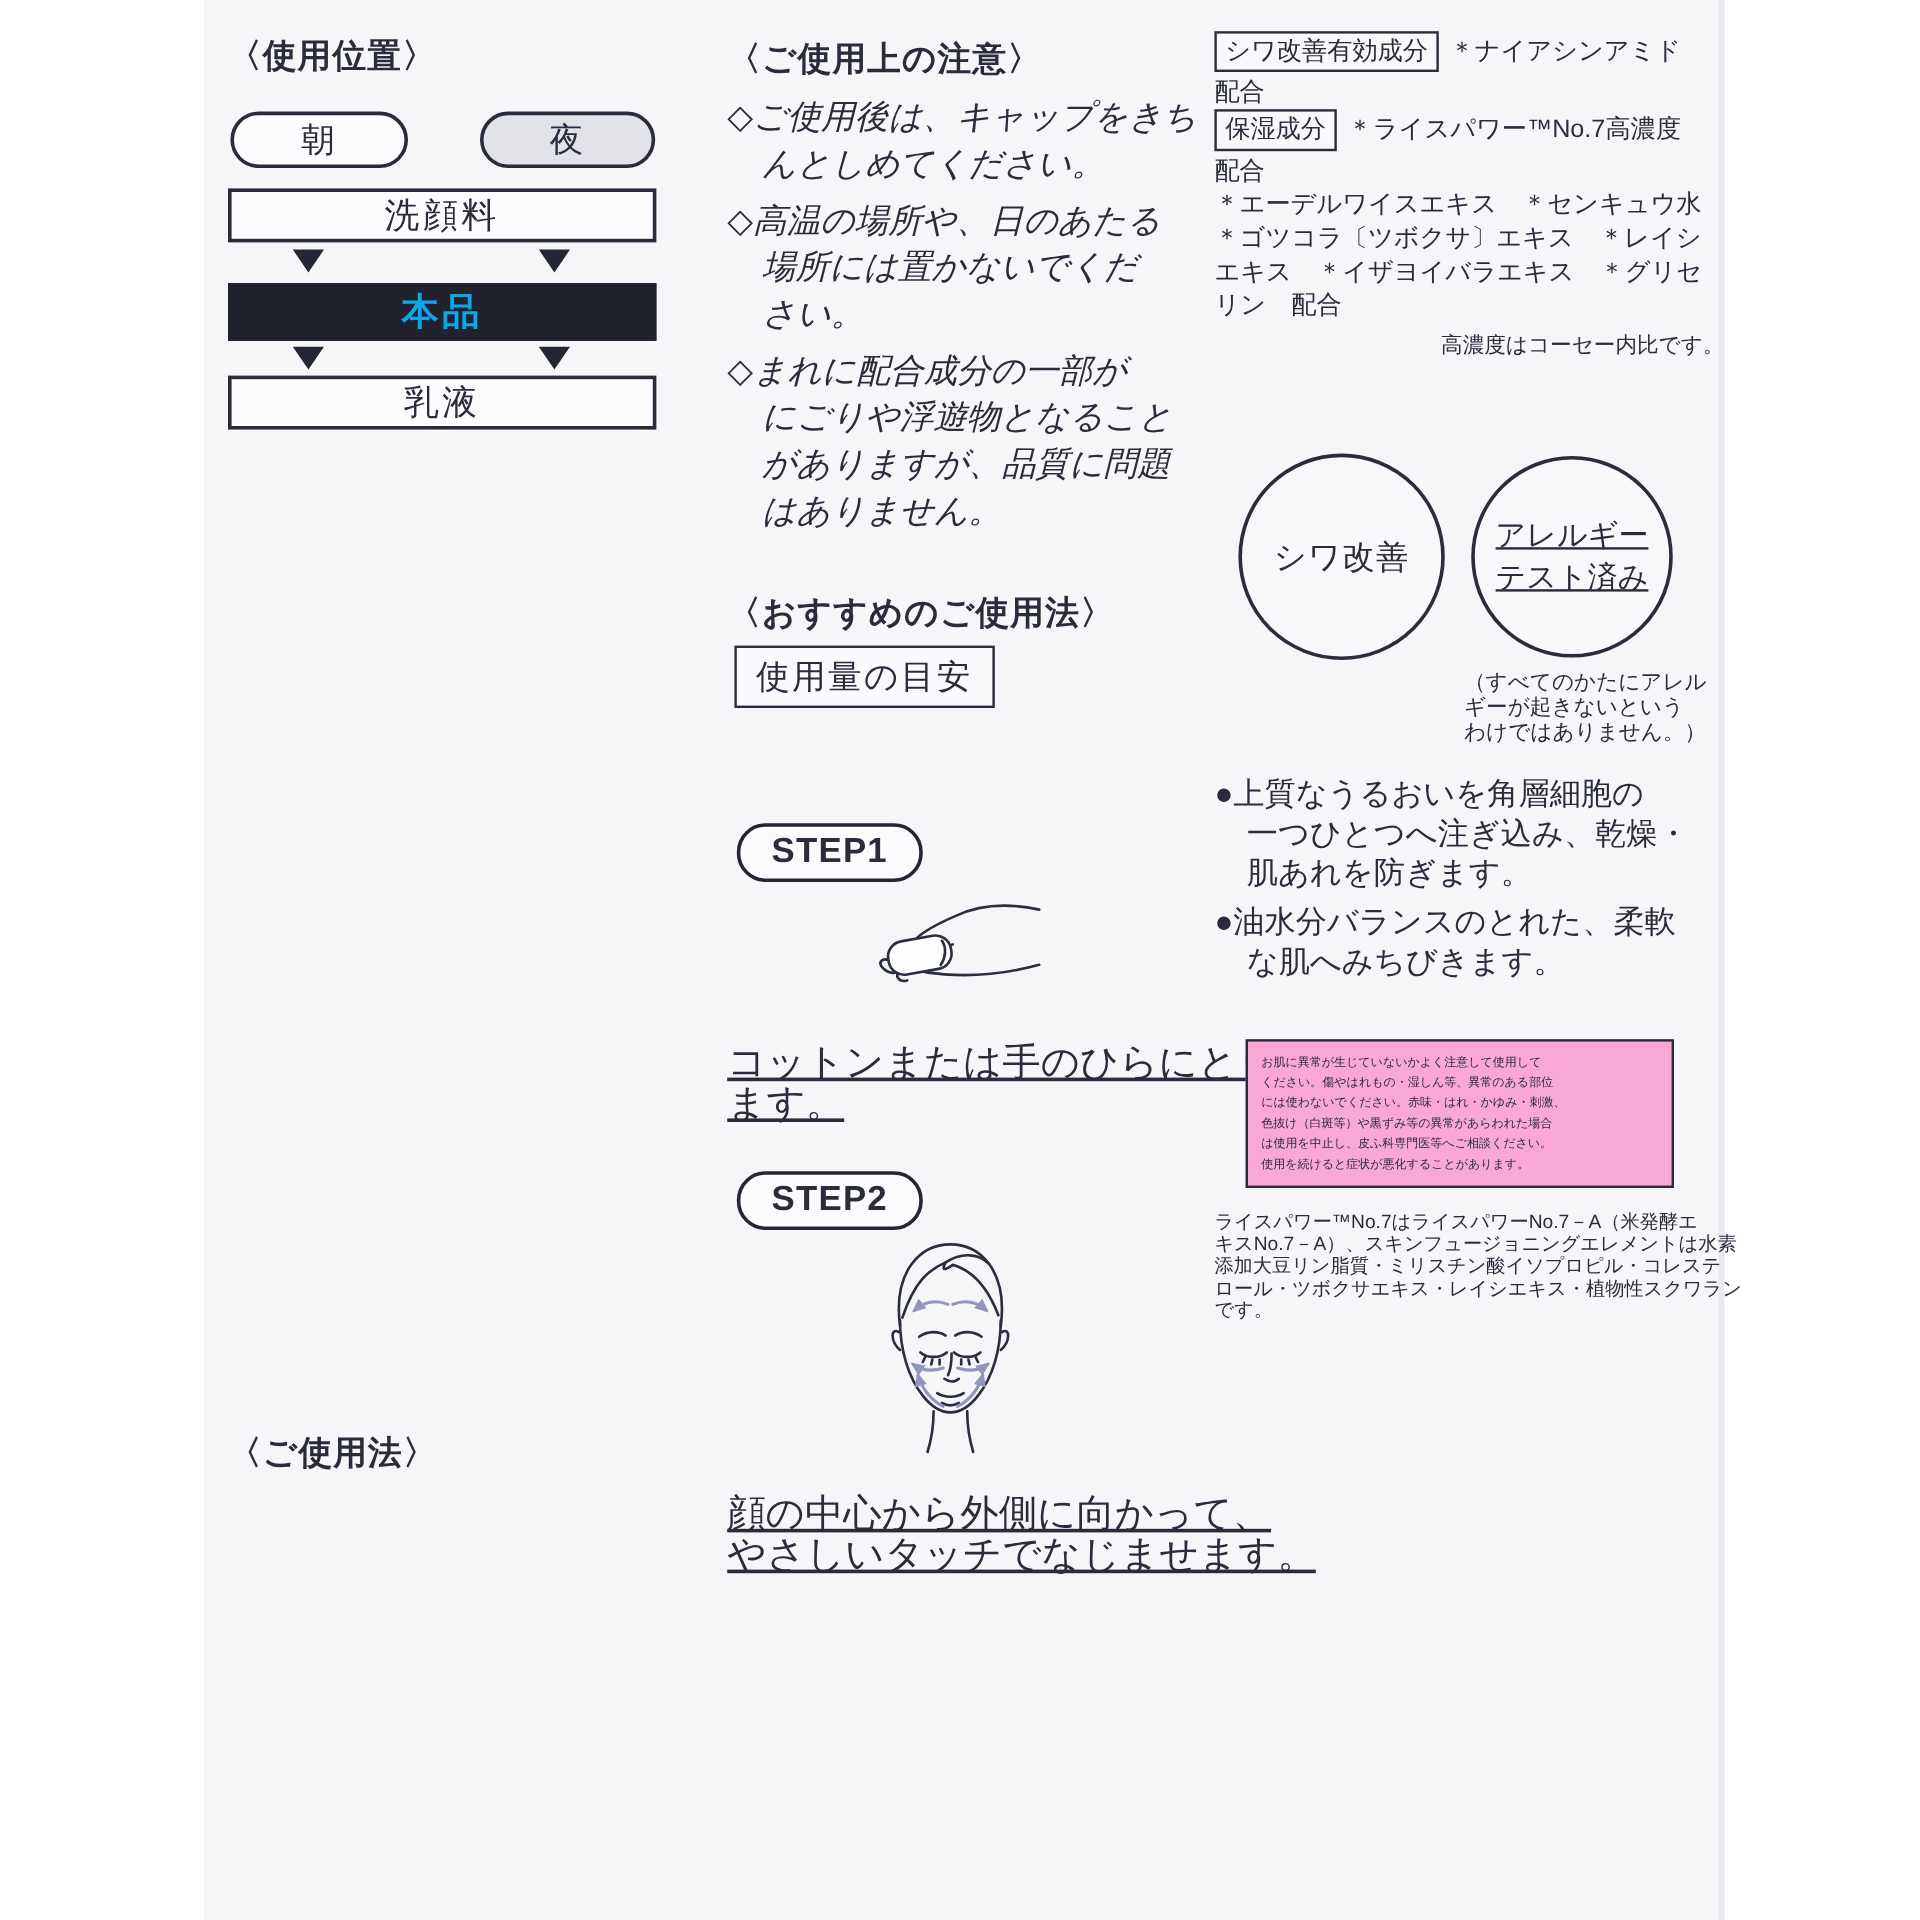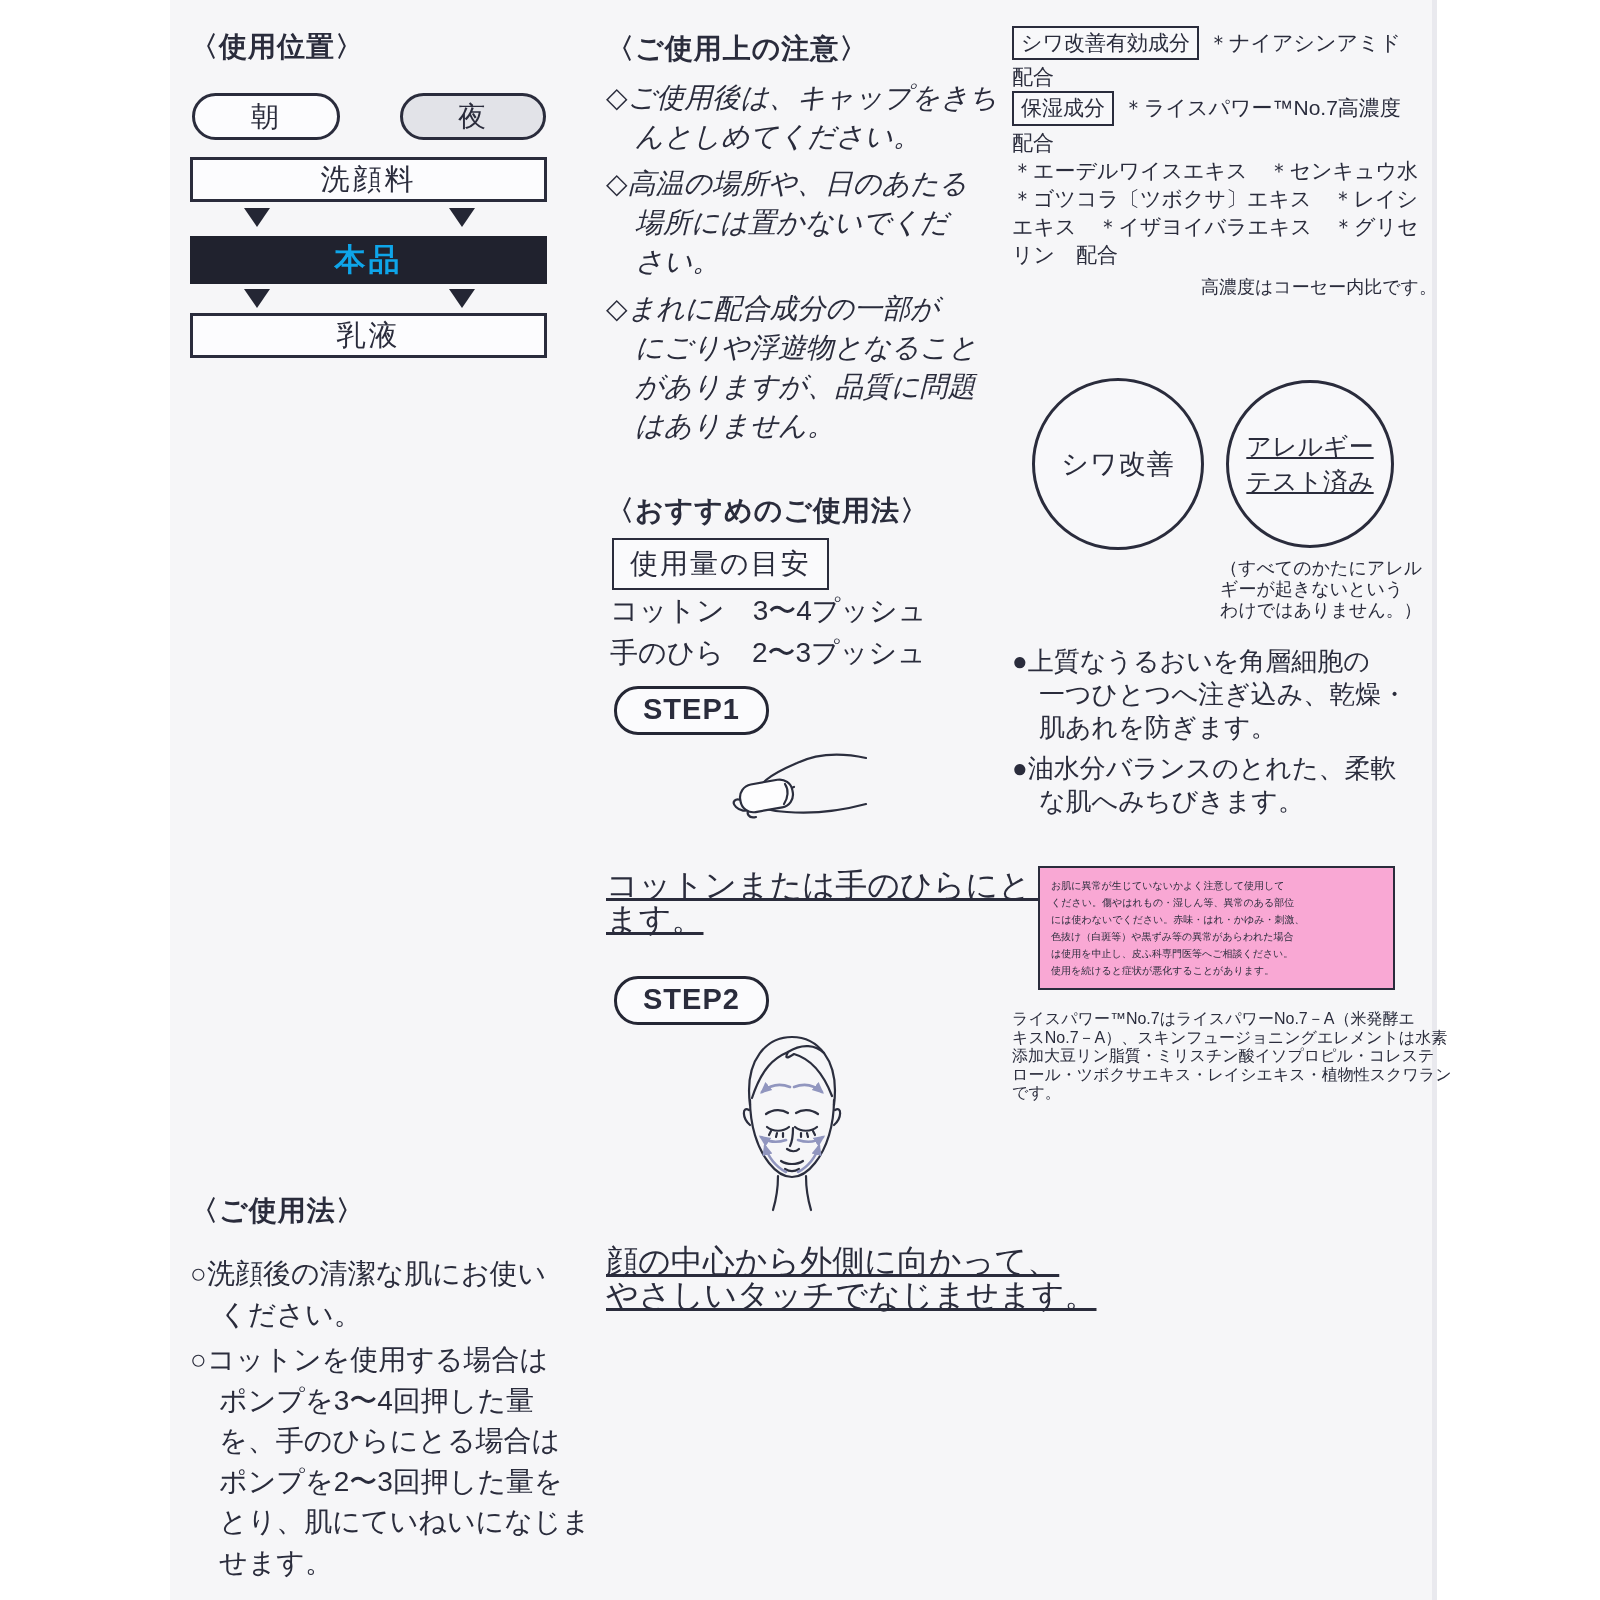--- a/index.html
+++ b/index.html
@@ -74,49 +74,37 @@
     </div>
     <div class="abs tri" style="left:74px;top:289px;"></div>
     <div class="abs tri" style="left:279px;top:289px;"></div>
 
     <div class="abs flowbox" style="left:20px;top:313px;width:357px;height:45px;">
       <span>乳液</span>
     </div>
 
     <div class="abs" style="left:20px;top:1192px;width:385px;">
       <div class="heading" style="margin-bottom:24px;">〈ご使用法〉</div>
-      <div class="use-items">
-        <p class="body-lg hang">○洗顔後の清潔な肌にお使い
-ください。</p>
-        <p class="body-lg hang">○コットンを使用する場合は
-ポンプを3〜4回押した量
-を、手のひらにとる場合は
-ポンプを2〜3回押した量を
-とり、肌にていねいになじま
-せます。</p>
-      </div>
     </div>
 
     <div class="abs heading" style="left:436px;top:30px;">〈ご使用上の注意〉</div>
     <div class="abs gm-items" style="left:436px;top:78px;width:400px;">
       <p class="body-lg hang" style="margin-top:0;">◇ご使用後は、キャップをきち
 んとしめてください。</p>
       <p class="body-lg hang">◇高温の場所や、日のあたる
 場所には置かないでくだ
 さい。</p>
       <p class="body-lg hang">◇まれに配合成分の一部が
 にごりや浮遊物となること
 がありますが、品質に問題
 はありません。</p>
     </div>
 
     <div class="abs heading" style="left:436px;top:492px;">〈おすすめのご使用法〉</div>
     <div class="abs amount-box" style="left:442px;top:538px;">使用量の目安</div>
-    <div class="abs body-lg" style="left:440px;top:590px;line-height:42px;">コットン　3〜4プッシュ
-手のひら　2〜3プッシュ</div>
 
     <div class="abs step-pill" style="left:444px;top:686px;">STEP1</div>
 
     <svg class="abs" style="left:546px;top:744px;" width="152" height="96" viewBox="0 0 152 96">
       <path class="ln" d="M150,14 C122,8 98,11 81,19 C67,25 56,31 50,36 C45,40 46,45 52,47 C61,49 71,46 78,43"></path>
       <path class="ln" d="M150,60 C124,67 96,70 71,68 C53,67 36,62 27,57"></path>
       <path class="ln" d="M27,57 C19,53 15,58 20,63 C24,67 30,68 34,65"></path>
       <path class="ln" d="M34,65 C29,69 33,75 40,73"></path>
       <rect class="pad" x="24" y="38" width="53" height="28" rx="13" transform="rotate(-10 50 52)"></rect>
       <path class="ln" d="M69,40 C73,46 72,54 68,60"></path>

